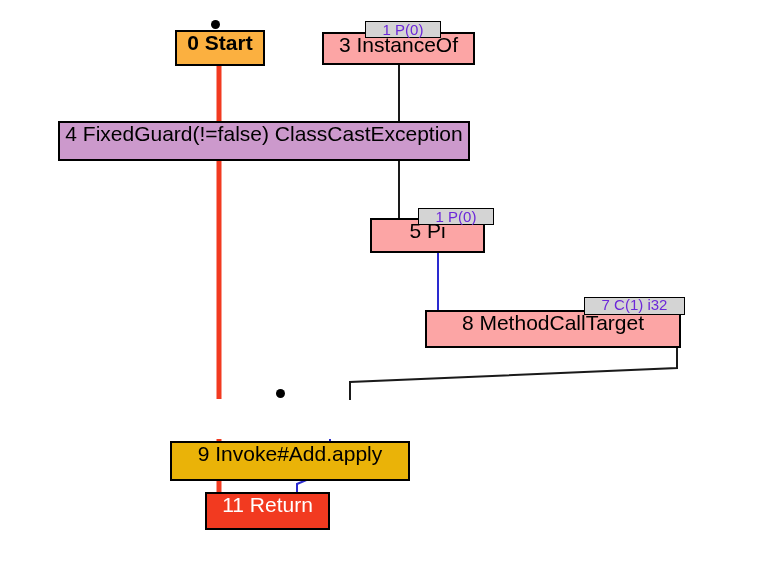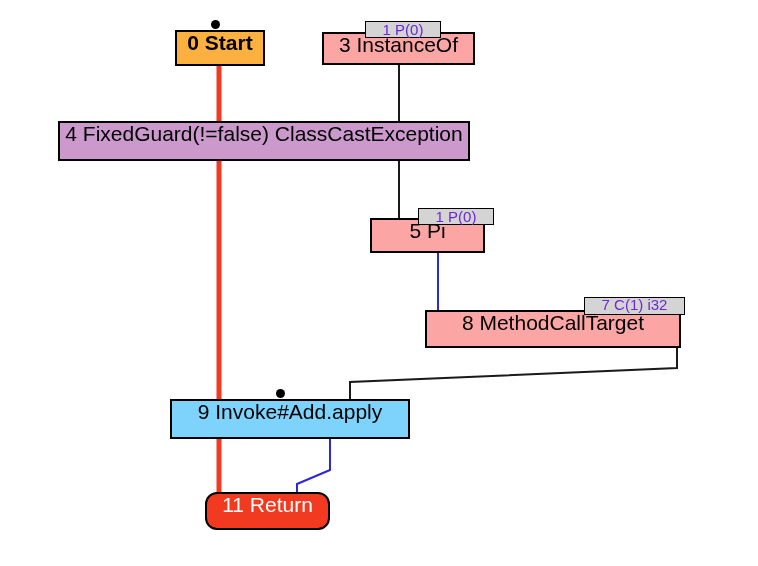--- a/index.html
+++ b/index.html
@@ -42,26 +42,26 @@
     background: #fbb040;
     font-weight: bold;
   }
   .node.guard {
     background: #cc99cc;
   }
   .node.lavender {
     background: #fca5a5;
   }
   .node.invoke {
-    background: #7dd3fc;
+    background: #eab308;
+    margin-top: 42px;
   }
   .node.ret {
     background: #f23a20;
     color: #ffffff;
-    border-radius: 12px;
   }
   .chip {
     position: absolute;
     box-sizing: border-box;
     border: 1px solid #000000;
     background: #d4d4d4;
     color: #6d28d9;
     font-size: 15px;
     line-height: 1;
     display: flex;

